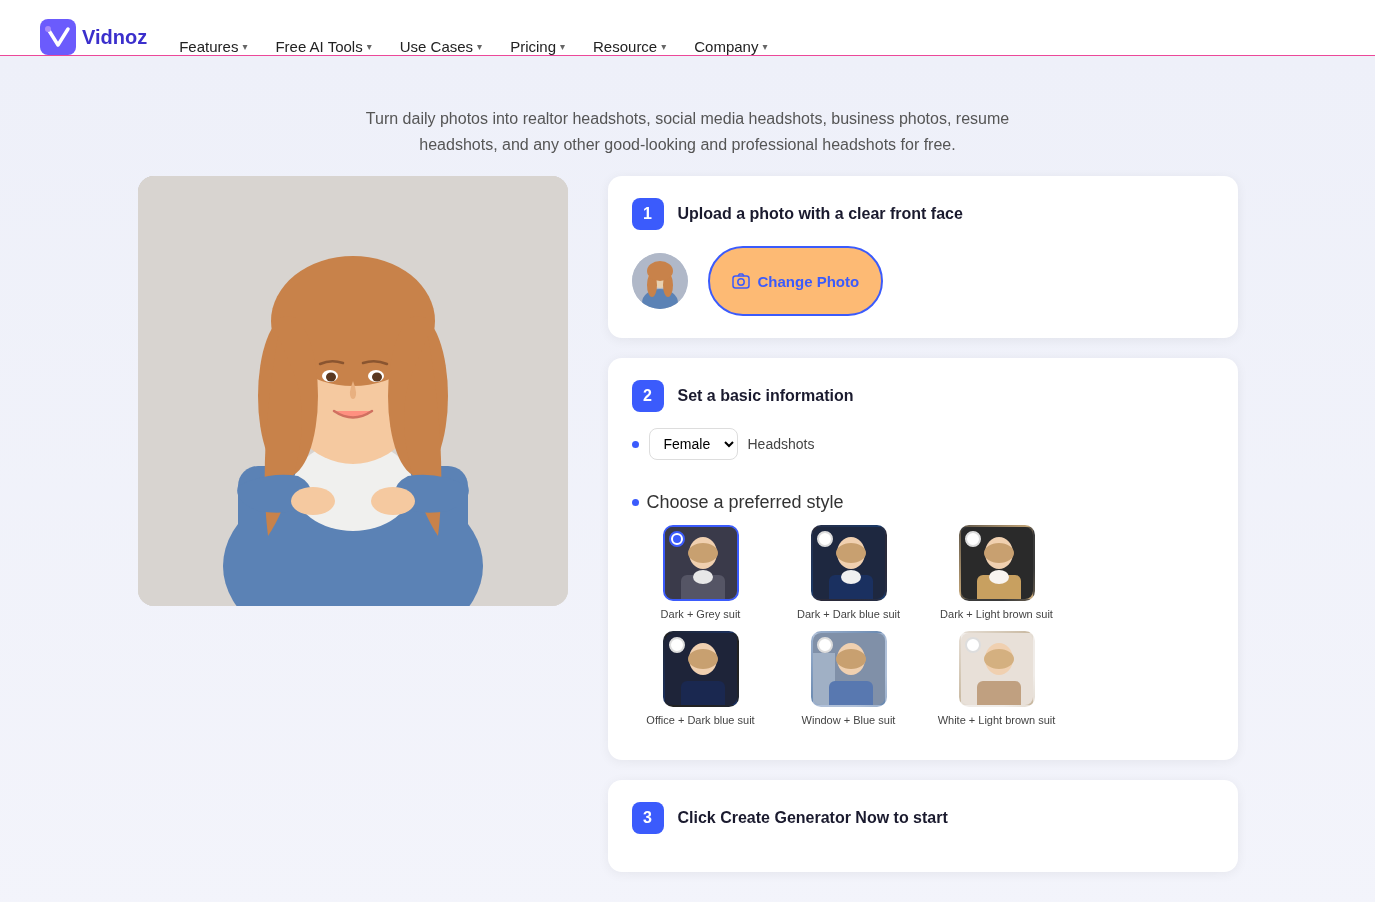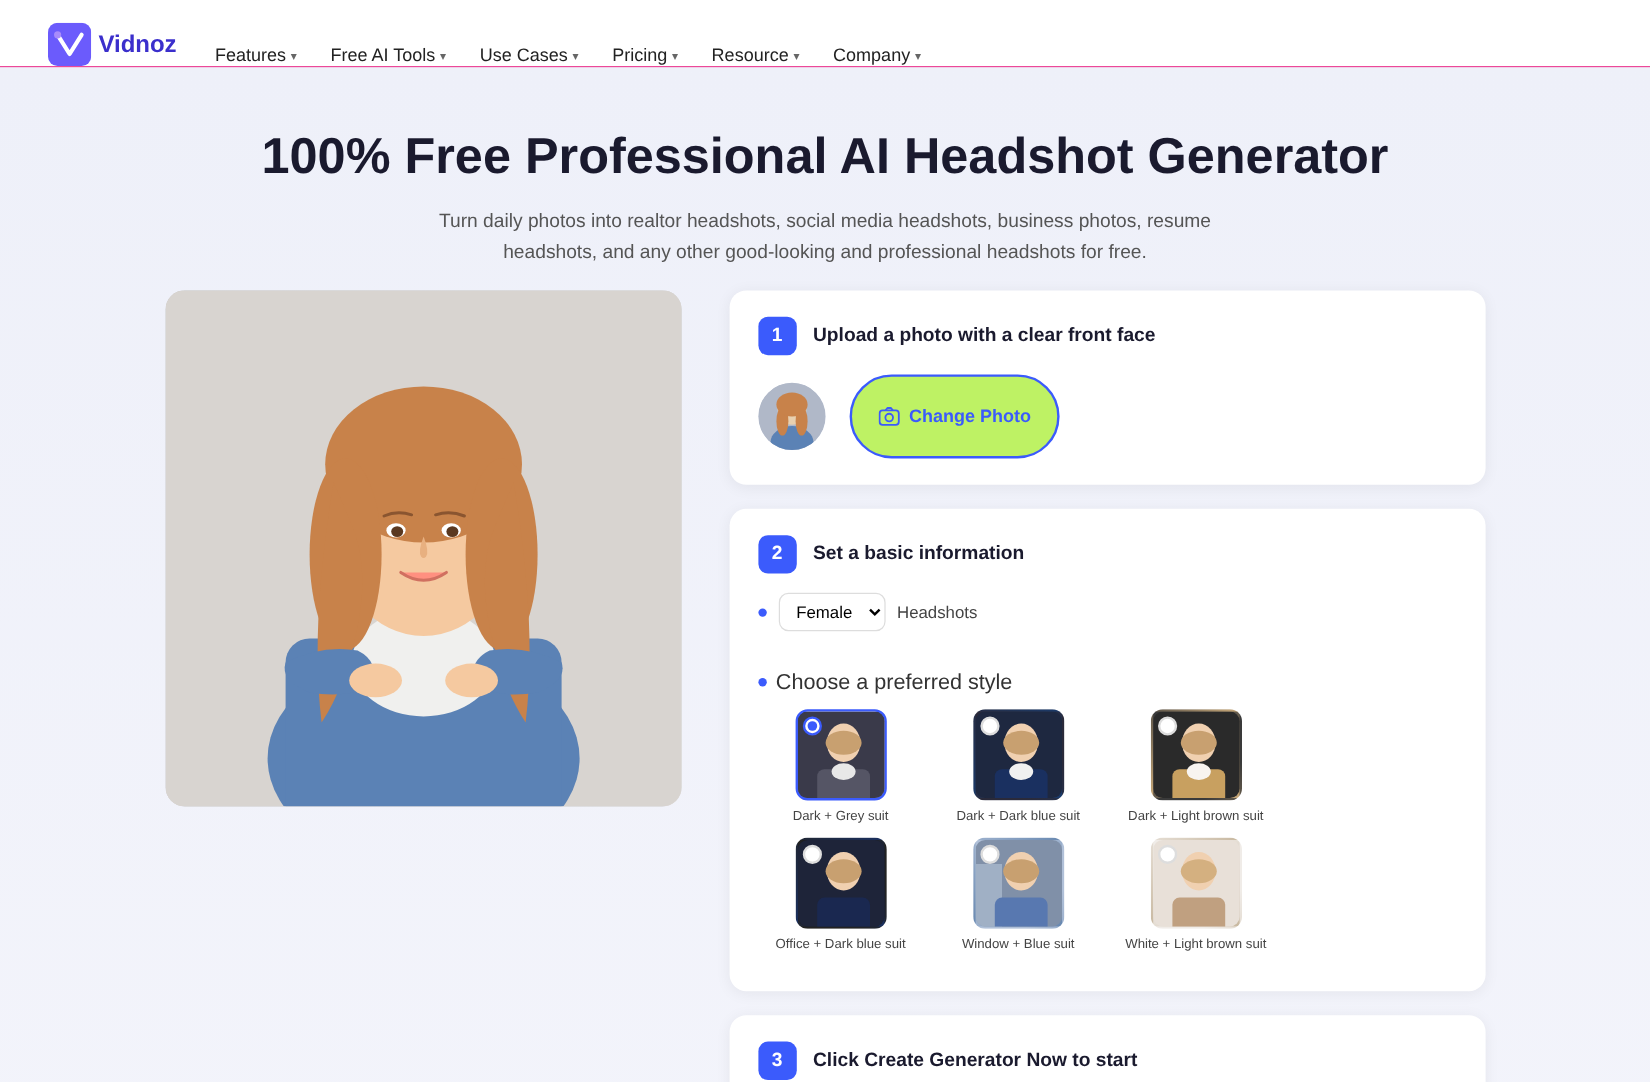--- a/index.html
+++ b/index.html
@@ -153,21 +153,21 @@
       align-items: center;
       justify-content: center;
     }
     .change-photo-btn {
       display: flex;
       align-items: center;
       gap: 8px;
       padding: 24px 22px;
       border: 2px solid #3b5bfc;
       border-radius: 50px;
-      background: #bef264;
+      background: #fdba74;
       color: #3b5bfc;
       font-size: 15px;
       font-weight: 600;
       cursor: pointer;
       transition: background 0.2s;
     }
 
     
     .step2-body {}
     .gender-row {
@@ -315,21 +315,20 @@
     <li>
       <a href="#">
           <span>Company</span> 
           <span class="chevron">▾</span>
         </a>
     </li>
   </ul>
 </nav>
 
 <section class="hero">
-  <h1>100% Free Professional AI Headshot Generator</h1>
   <p>Turn daily photos into realtor headshots, social media headshots, business photos, resume headshots, and any other good-looking and professional headshots for free.</p>
 
   <div class="content-row">
 
     <div class="photo-preview">
       <div class="photo-preview-inner">
 
         <svg viewBox="0 0 430 430" width="430" height="430">
 
           <rect width="430" height="430" fill="#d8d4d0"></rect>

